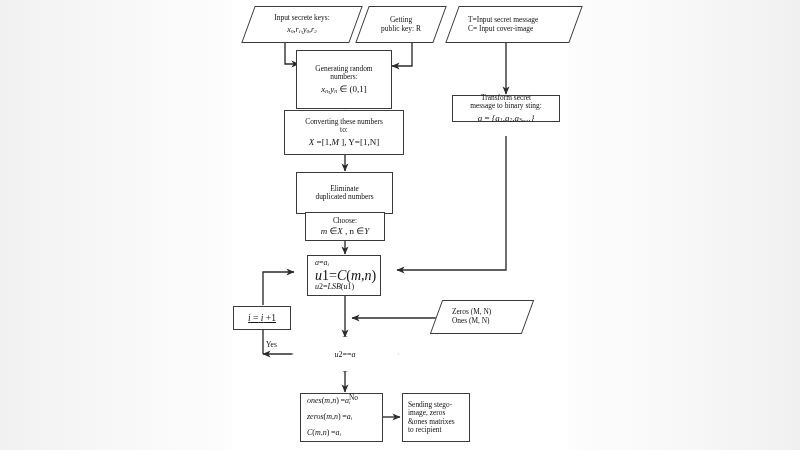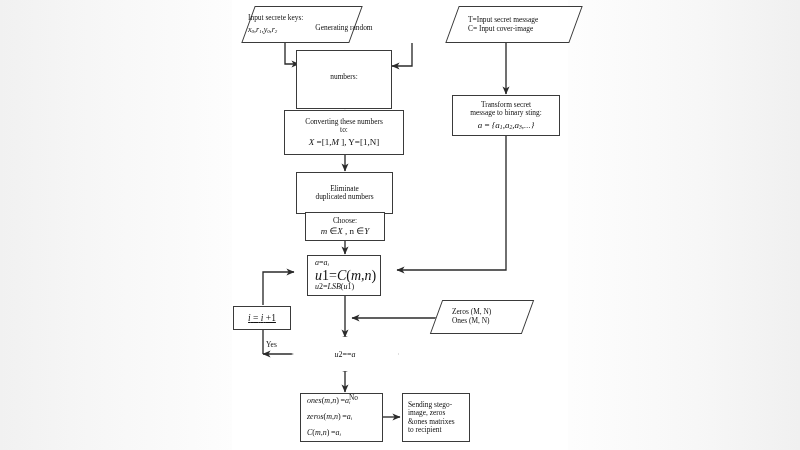--- a/index.html
+++ b/index.html
@@ -16,21 +16,21 @@
   #bg-right{right:0;width:230px;background:linear-gradient(270deg,#f0f0f0 0%,#f7f7f7 45%,#fdfdfd 100%);}
   #sheet{position:absolute;left:232px;top:0;width:336px;height:450px;background:#ffffff;}
 
   .node{position:absolute;box-sizing:border-box;border:1px solid #3a3a3a;background:#fff;
         display:flex;flex-direction:column;align-items:center;justify-content:center;
         text-align:center;line-height:1.12;}
   .para{position:absolute;box-sizing:border-box;background:transparent;}
   .para .skew{position:absolute;left:0;top:0;right:0;bottom:0;border:1px solid #3a3a3a;
               transform:skewX(-20deg);background:#fff;}
   .para .ptxt{position:relative;width:100%;height:100%;display:flex;flex-direction:column;
-              align-items:flex-start;justify-content:center;text-align:center;line-height:1.2;}
+              align-items:center;justify-content:center;text-align:center;line-height:1.2;}
   .diamond{position:absolute;box-sizing:border-box;}
   .diamond .dshape{position:absolute;left:0;top:0;right:0;bottom:0;background:#fff;
     border:1px solid #3a3a3a;
     clip-path:polygon(50% 0,100% 50%,50% 100%,0 50%);}
   .diamond .dtxt{position:relative;width:100%;height:100%;display:flex;align-items:center;justify-content:center;}
 
   .t{font-size:7.4px;}
   .m{font-style:italic;font-size:9px;}
   .mu{font-style:normal;}
   sub{font-size:62%;vertical-align:-0.22em;font-style:italic;}
@@ -89,38 +89,45 @@
   <div class="para" style="left:248px;top:6px;width:108px;height:37px;">
     <div class="skew"></div>
     <div class="ptxt">
       <span class="t">Input secrete keys:</span>
       <span class="m" style="margin-top:3px;font-size:8px;">
         <i>x</i><sub>0</sub>,<i>r</i><sub>1</sub>,<i>y</i><sub>0</sub>,<i>r</i><sub>2</sub>
       </span>
     </div>
   </div>
 
+  <div class="para" style="left:362px;top:6px;width:78px;height:37px;">
+    <div class="skew"></div>
+    <div class="ptxt">
+      <span class="t">Getting</span>
+      <span class="t">public key: R</span>
+    </div>
+  </div>
 
   <div class="para" style="left:452px;top:6px;width:124px;height:37px;">
     <div class="skew"></div>
     <div class="ptxt" style="align-items:flex-start;padding-left:16px;">
       <span class="t">T=Input secret message</span>
       <span class="t">C= Input cover-image</span>
     </div>
   </div>
 
-  <div class="node" style="left:296px;top:50px;width:96px;height:59px;gap:41px;">
+  <div class="node" style="left:296px;top:50px;width:96px;height:59px;">
     <span class="t">Generating random</span>
     <span class="t">numbers:</span>
     <span class="m" style="margin-top:2px;">
       <i>x</i><sub>n</sub>,<i>y</i><sub>n</sub> <span class="mu">∈ (0,1]</span>
     </span>
   </div>
 
-  <div class="node" style="left:452px;top:95px;width:108px;height:41px;">
+  <div class="node" style="left:452px;top:95px;width:108px;height:27px;">
     <span class="t">Transform secret</span>
     <span class="t">message to binary sting:</span>
     <span class="m" style="margin-top:2px;">
       <i>a</i> <span class="mu">=</span> {<i>a</i><sub>1</sub>,<i>a</i><sub>2</sub>,<i>a</i><sub>3</sub>,...}
     </span>
   </div>
 
   <div class="node" style="left:284px;top:110px;width:120px;height:45px;">
     <span class="t">Converting these numbers</span>
     <span class="t">to:</span>

